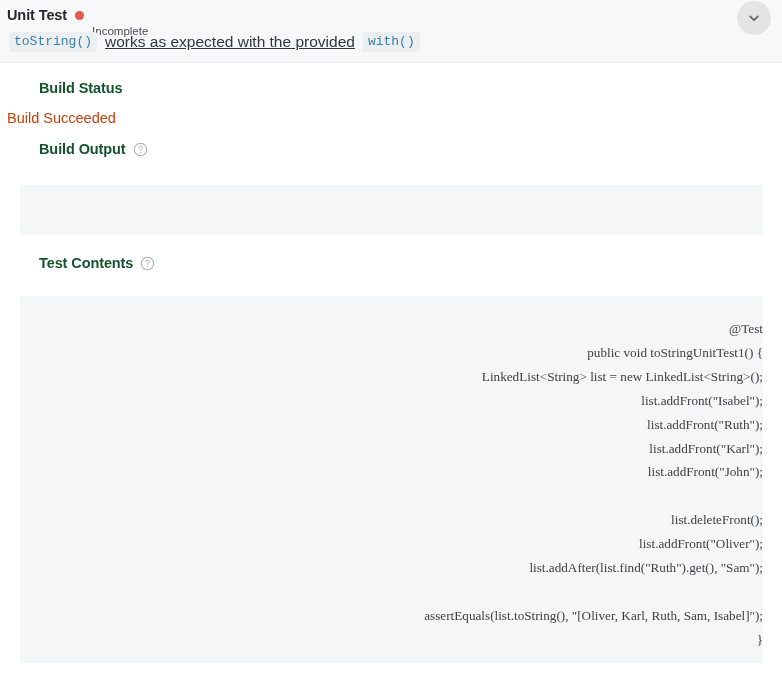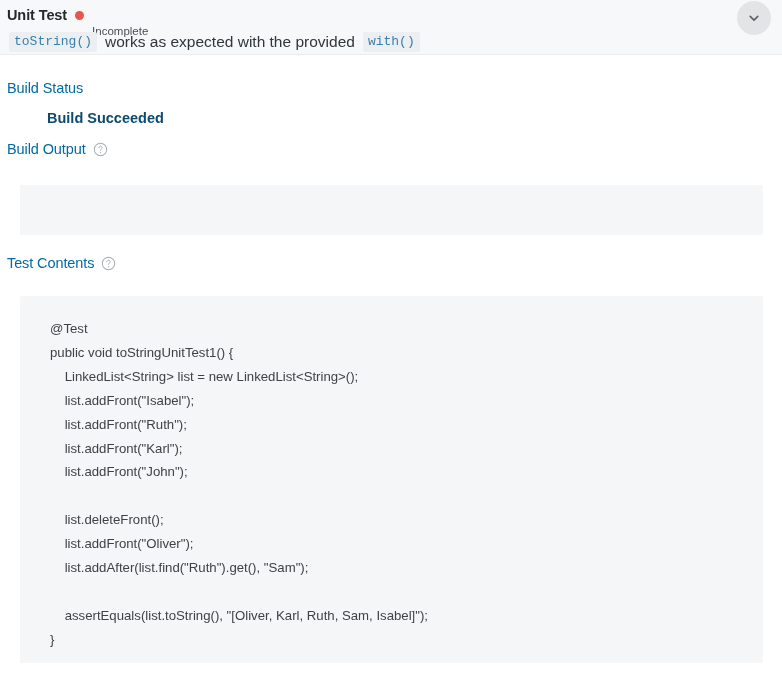--- a/index.html
+++ b/index.html
@@ -19,21 +19,21 @@
     height: 687px;
     overflow: hidden;
     background: #ffffff;
   }
 
   
   .header-band {
     position: absolute;
     left: 0; top: 0;
     width: 782px;
-    height: 55px;
+    height: 63px;
     background: #f7f8f9;
     border-bottom: 1px solid #ebecee;
   }
 
   .title-row {
     position: absolute;
     left: 7px;
     top: 6px;
     display: flex;
     align-items: center;
@@ -81,20 +81,21 @@
     border-radius: 2px;
     padding: 3px 5px 4px 5px;
     line-height: 1;
   }
 
   .subtitle-text {
     font-size: 15.5px;
     color: #2f363d;
     padding: 0 8px;
     line-height: 1;
+    text-decoration: underline;
   }
 
   .collapse-btn {
     position: absolute;
     right: 11px;
     top: 1px;
     width: 34px;
     height: 34px;
     border-radius: 50%;
     background: #e3e4e6;
@@ -110,42 +111,42 @@
   
   .body-wrap {
     position: absolute;
     left: 0;
     top: 63px;
     width: 782px;
   }
 
   .section-heading {
     font-size: 14.5px;
-    font-weight: normal;
-    color: #0369a1;
+    font-weight: bold;
+    color: #14532d;
     letter-spacing: -0.1px;
     display: flex;
     align-items: center;
     gap: 7px;
+    margin-left: 32px;
   }
 
   .help-icon {
     display: inline-flex;
     align-items: center;
     justify-content: center;
     flex: none;
     width: 15px;
     height: 15px;
   }
 
   .plain-text {
     font-size: 14.5px;
-    color: #0c4a6e;
-    font-weight: bold;
-    margin-left: 40px;
+    color: #c2410c;
+    font-weight: normal;
   }
 
   #build-status-heading { position: absolute; left: 7px; top: 17px; }
   #build-status-value   { position: absolute; left: 7px; top: 47px; }
   #test-output-heading  { position: absolute; left: 7px; top: 78px; }
 
   .output-box {
     position: absolute;
     left: 20px;
     top: 122px;
@@ -164,26 +165,27 @@
     width: 743px;
     height: 367px;
     background: #f5f6f7;
     border-radius: 2px;
     overflow: hidden;
   }
 
   .code-block pre {
     margin: 0;
     padding: 21px 0 0 30px;
-    font-family: Liberation Sans, sans-serif;
+    font-family: Liberation Serif, serif;
     font-size: 13.2px;
     line-height: 23.9px;
     color: #3d4247;
     white-space: pre;
     tab-size: 4;
+    text-align: right;
   }
 </style>
 </head>
 <body>
 
 <div id="page">
 
   <div class="header-band">
 
     <div class="title-row">

